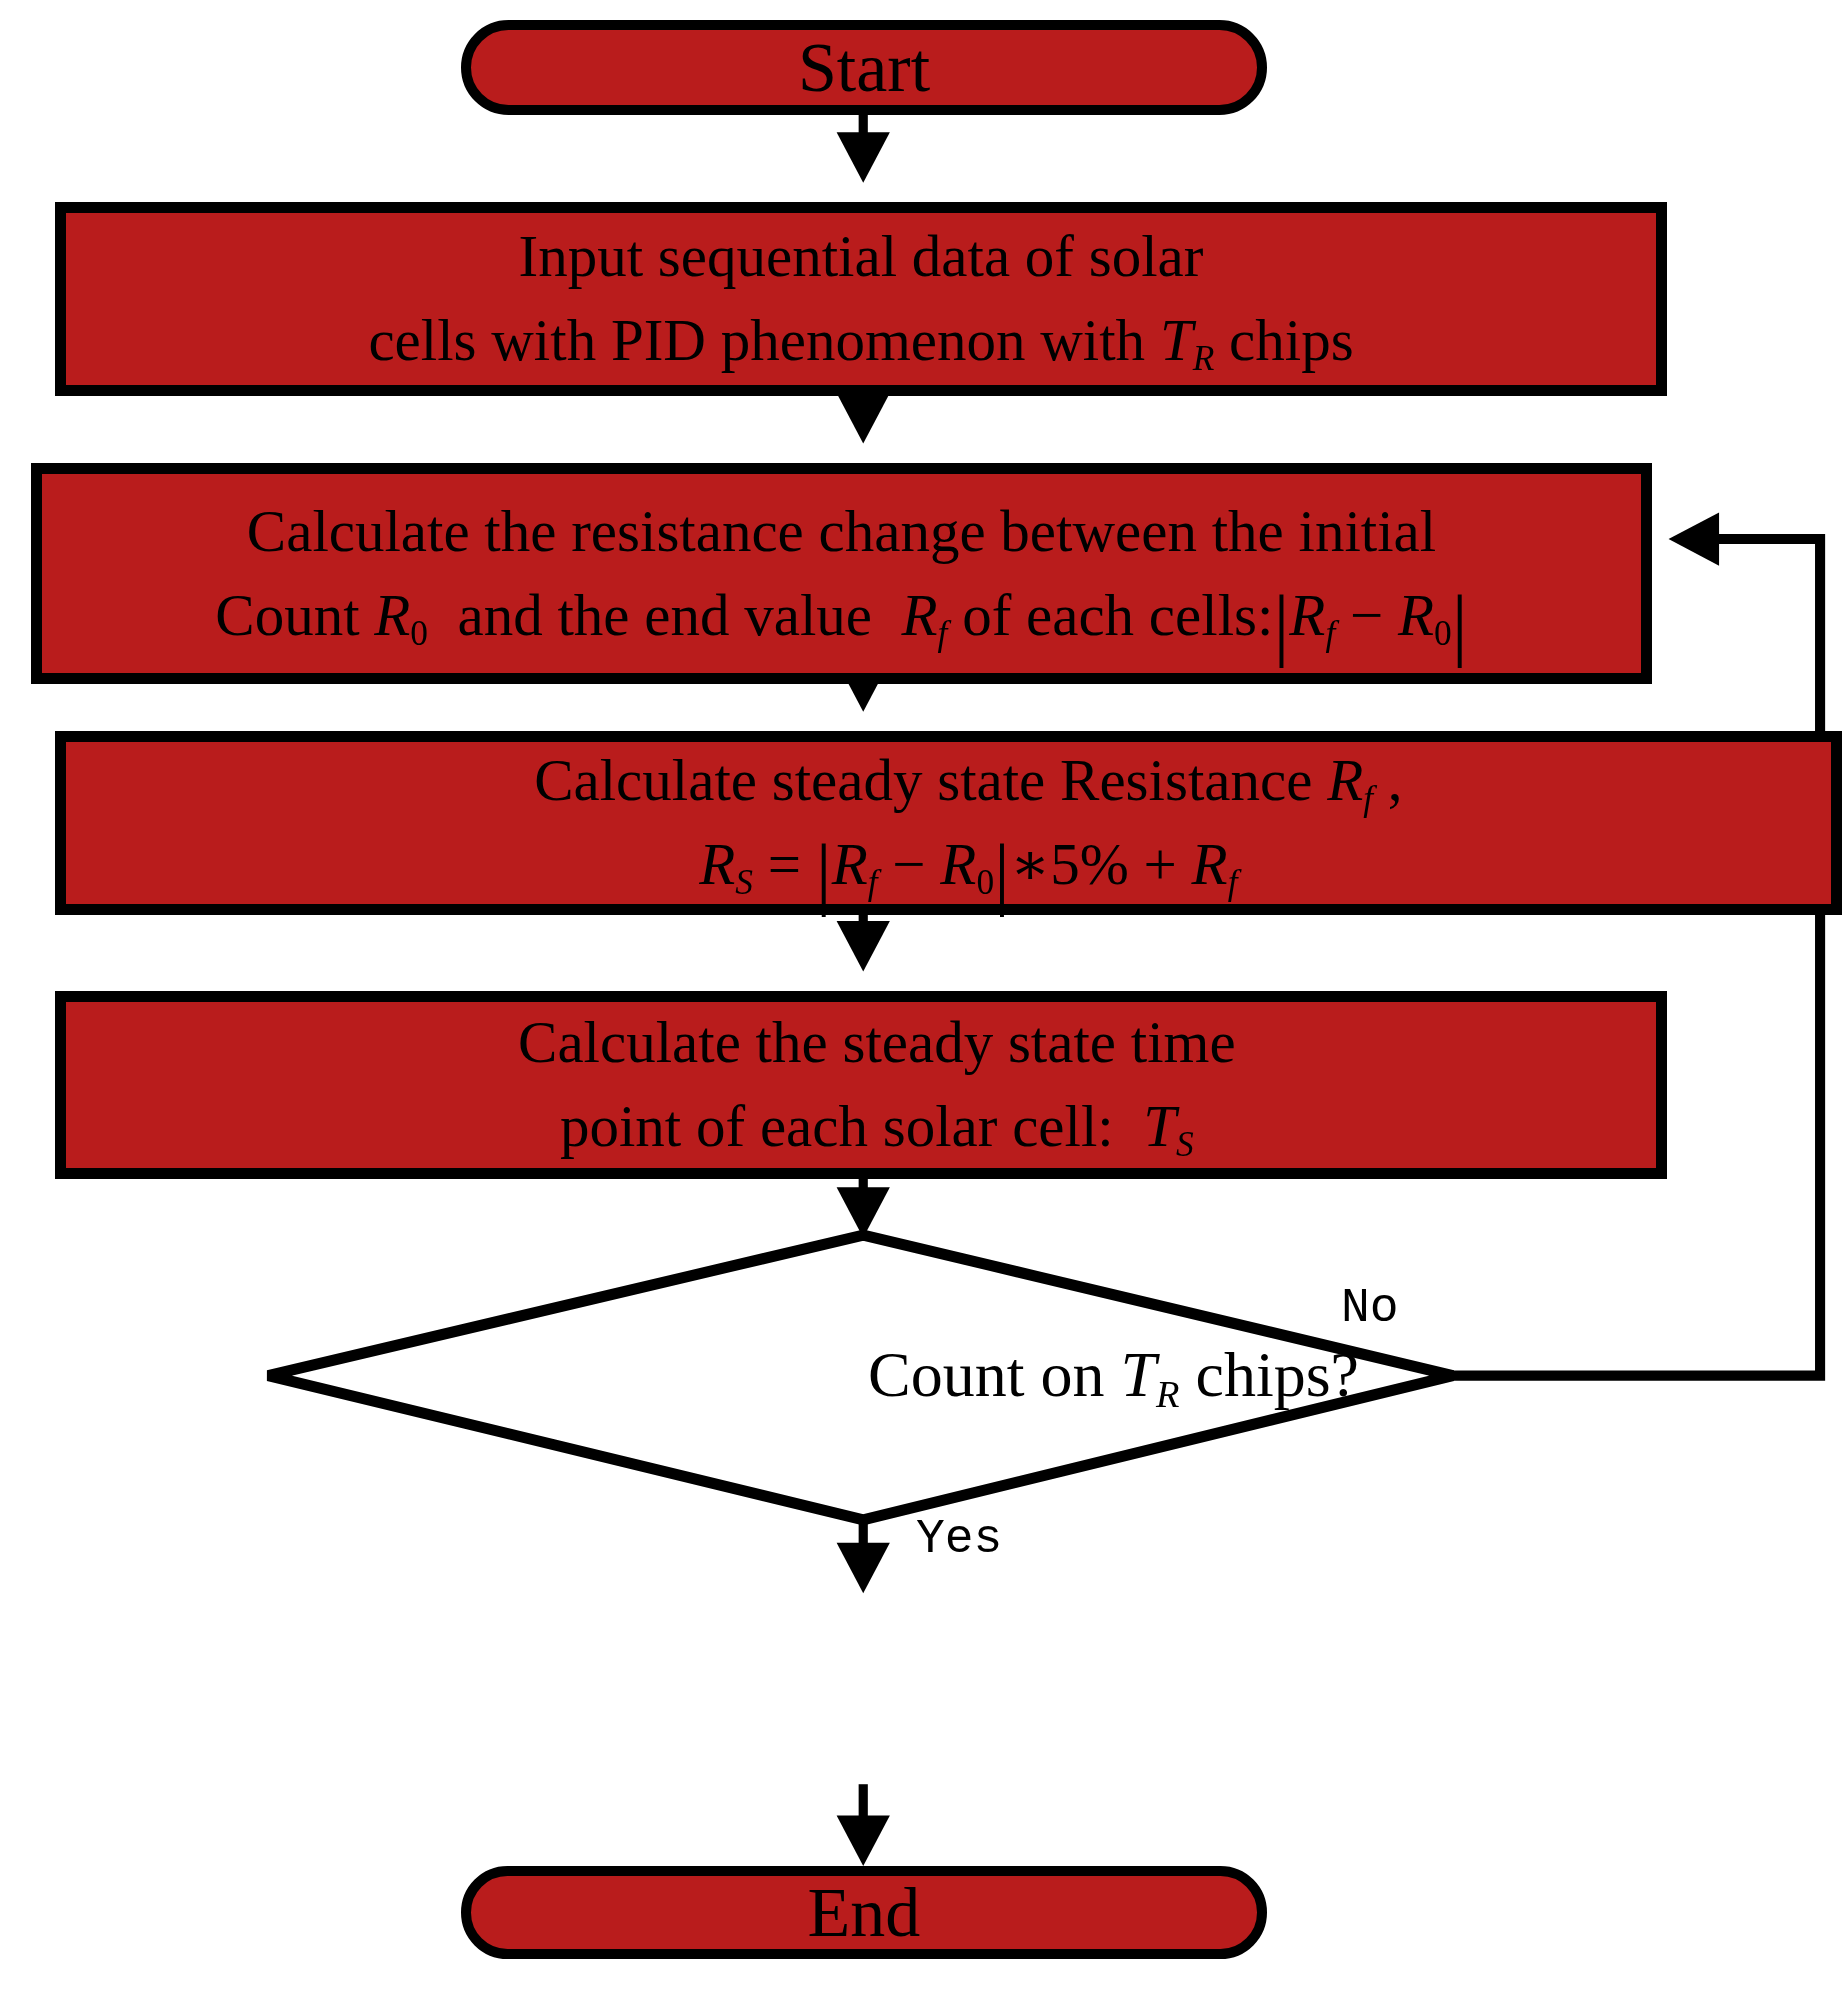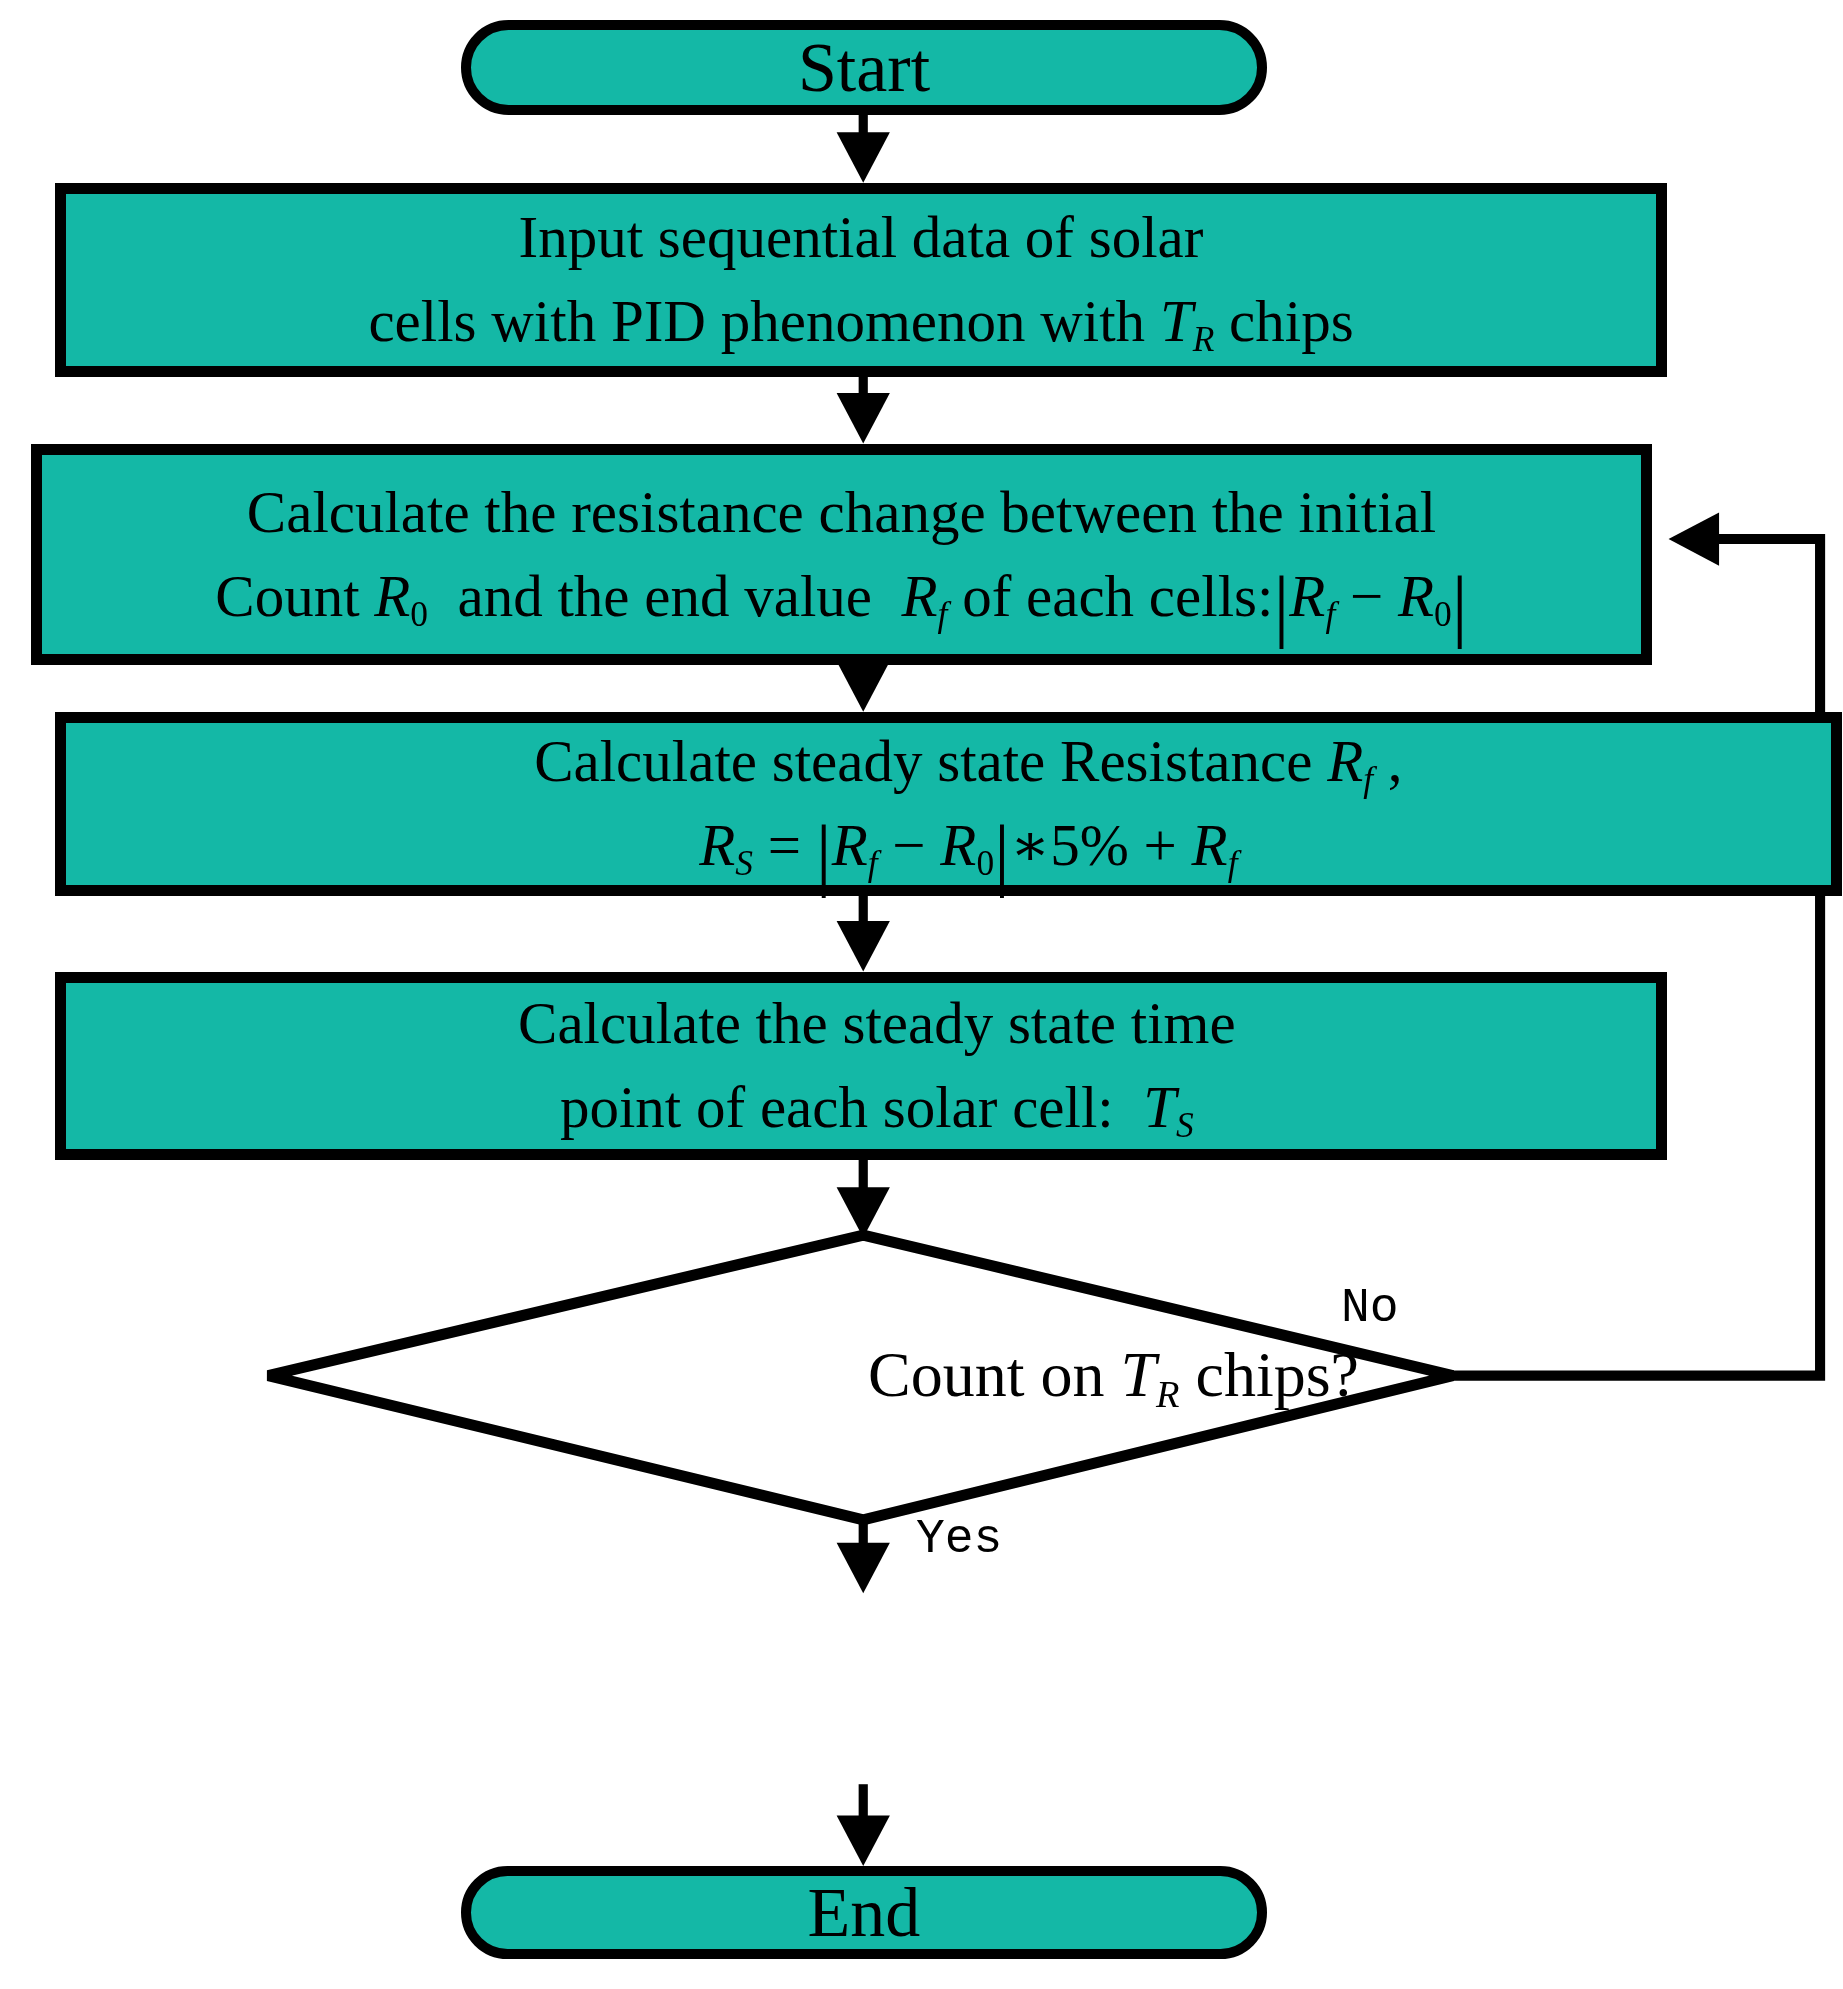--- a/index.html
+++ b/index.html
@@ -13,38 +13,39 @@
     overflow: hidden;
   }
   svg.connectors {
     position: absolute;
     left: 0; top: 0;
     width: 1844px; height: 1989px;
   }
   .node {
     position: absolute;
     box-sizing: border-box;
-    background: #14b8a6;
+    background: #b91c1c;
     display: flex;
     flex-direction: column;
     align-items: center;
     justify-content: center;
     text-align: center;
   }
   .terminator {
     border: 10px solid #000000;
     border-radius: 55px;
     font-size: 70px;
     line-height: 1;
   }
   .process {
     border: 11px solid #000000;
     font-size: 59px;
     line-height: 1.42;
     padding: 0 7.3px;
+    margin-top: 19px;
   }
   .line { white-space: pre-wrap; }
   .it { font-style: italic; }
   sub {
     font-size: 0.6em;
     line-height: 0;
     vertical-align: -0.28em;
   }
   .big {
     font-size: 1.35em;

